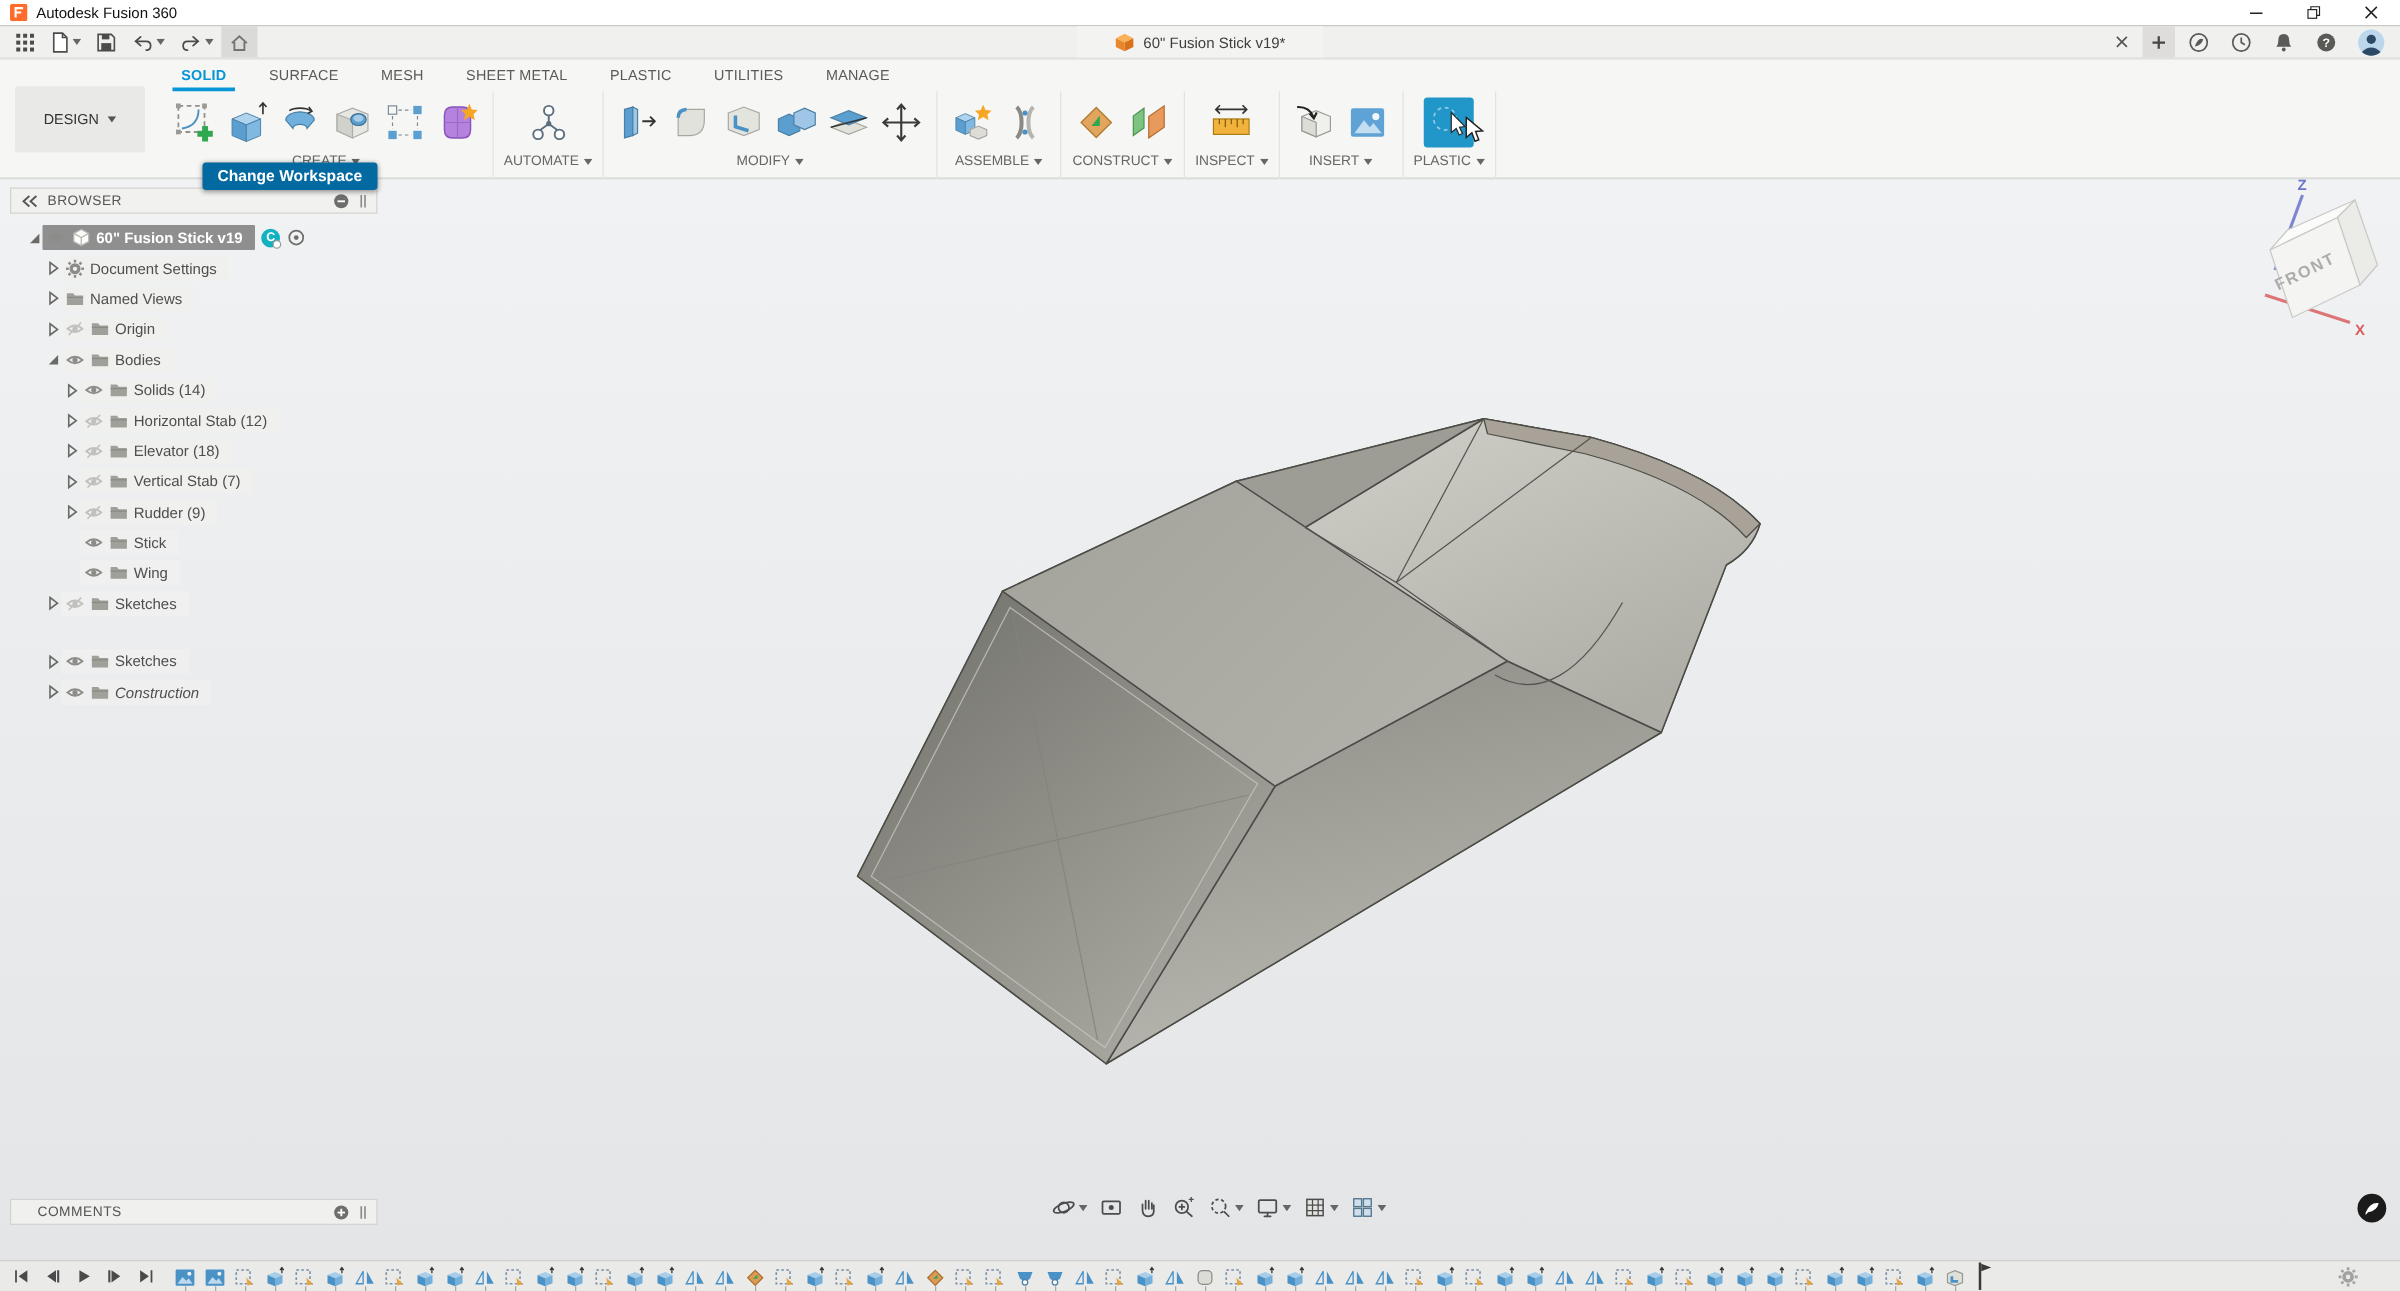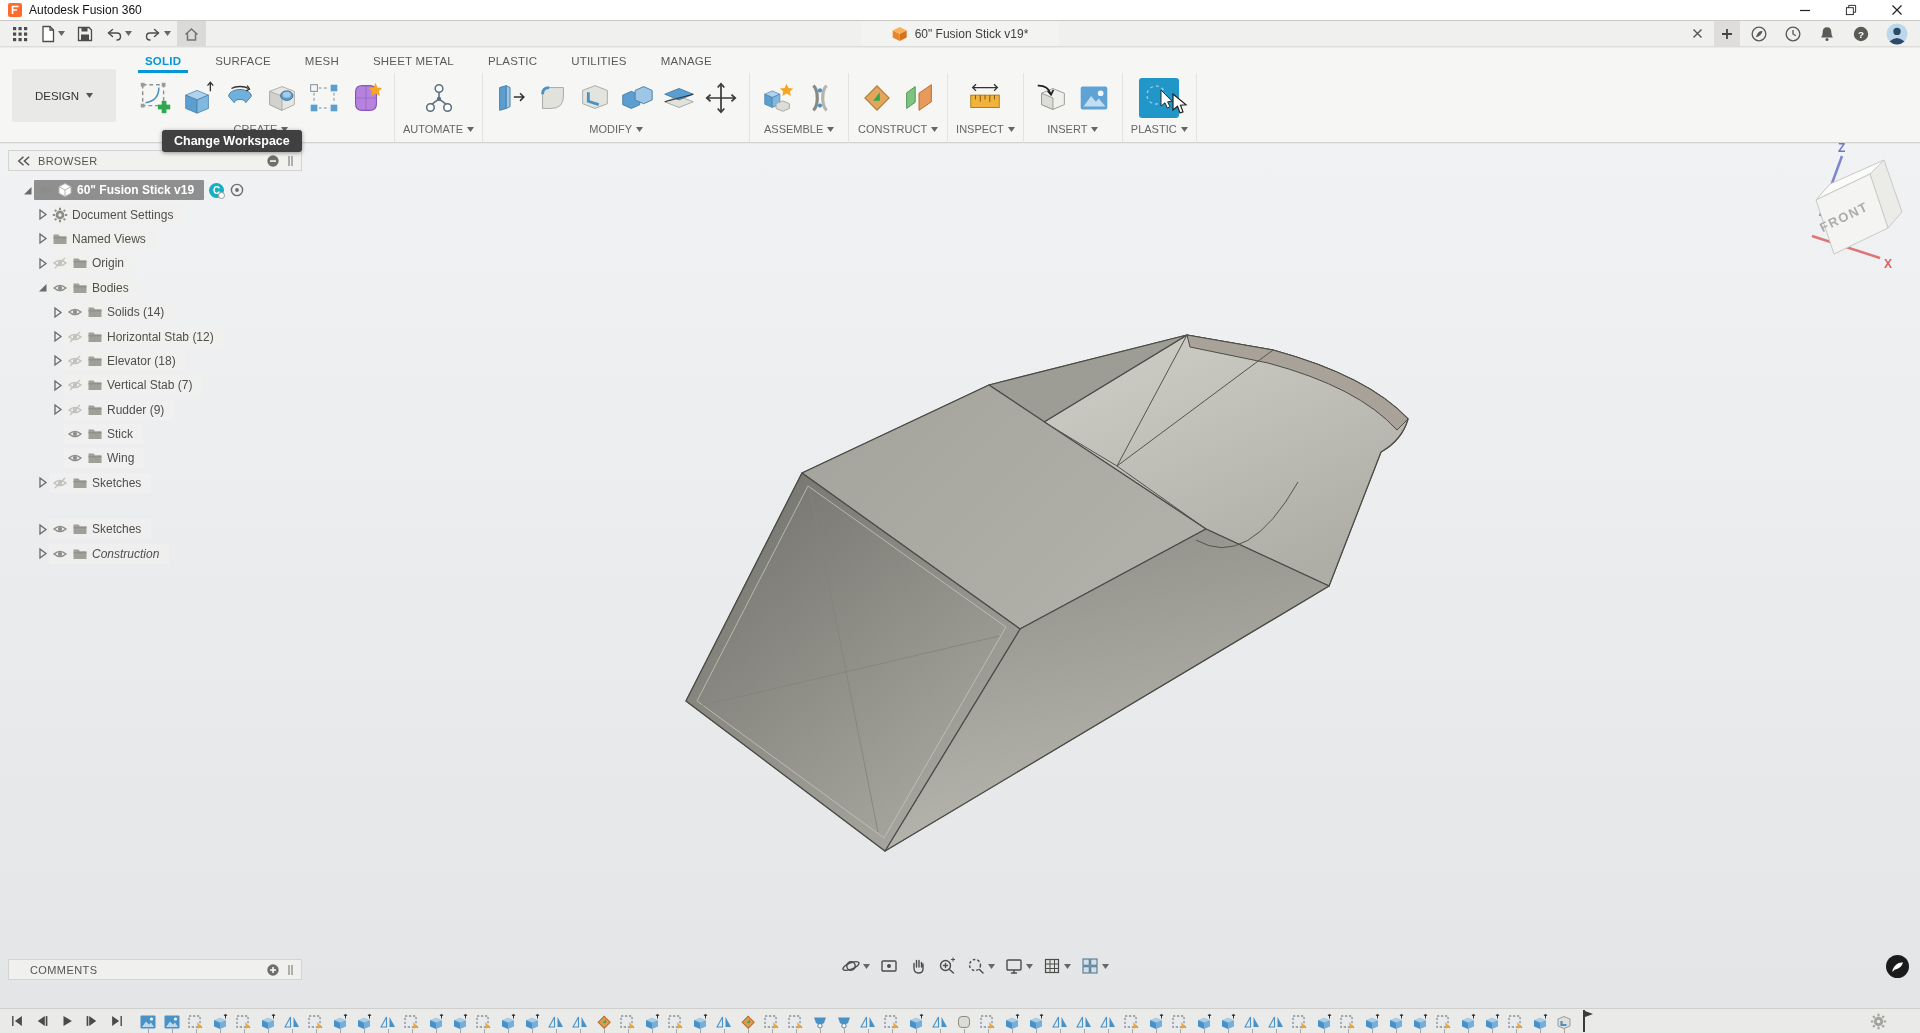--- a/index.html
+++ b/index.html
@@ -27,21 +27,21 @@
 .ribbon-tabs{position:absolute;left:128px;top:0;height:25px;display:flex}
 .rtab{padding:0 17px;display:flex;align-items:center;font-size:11.5px;color:#5a5a5a;letter-spacing:.2px;position:relative}
 .rtab.active{color:#0696d7;font-weight:bold}
 .rtab.active::after{content:"";position:absolute;left:10px;right:10px;bottom:0;height:3px;background:#0696d7}
 .ribbon-body{position:absolute;left:128px;top:25px;display:flex;height:70px}
 .rgroup{display:flex;flex-direction:column;align-items:center;padding:0 8px;border-right:1px solid #e3e3e1}
 .rgroup-icons{display:flex;align-items:center;height:49px;gap:2px}
 .ricon{width:40px;height:40px;display:flex;align-items:center;justify-content:center}
 .ricon.select-btn{background:#2196c9;border-radius:3px}
 .rgroup-label{font-size:11px;color:#666;display:flex;align-items:center;gap:4px;margin-top:1px}
-.tooltip{position:absolute;left:162px;top:130px;height:22px;line-height:22px;padding:0 12px;background:#404040;color:#fff;font-size:12.5px;font-weight:bold;border-radius:3px;box-shadow:0 1px 4px rgba(0,0,0,.4);z-index:60;white-space:nowrap}
+.tooltip{position:absolute;left:162px;top:130px;height:22px;line-height:22px;padding:0 12px;background:#0369a1;color:#fff;font-size:12.5px;font-weight:bold;border-radius:3px;box-shadow:0 1px 4px rgba(0,0,0,.4);z-index:60;white-space:nowrap}
 .mouse-cursor{position:absolute;left:1172px;top:93px;z-index:70}
 
 .viewport{position:absolute;top:144px;bottom:25px;left:0;right:0;background:linear-gradient(180deg,#f1f2f3 0%,#e9ebec 55%,#e3e5e7 100%)}
 .model-svg{position:absolute;inset:0}
 
 .viewcube{position:absolute;right:0;top:-8px;width:140px;height:140px}
 
 .panel{position:absolute;left:8px;width:294px;z-index:10}
 .panel-header{height:21px;background:rgba(241,241,239,.92);border:1px solid #d3d3d1;display:flex;align-items:center;padding:0 7px;gap:7px;color:#555;font-size:11px;letter-spacing:.4px}
 .panel-header .ph-label{flex:0 0 auto}

